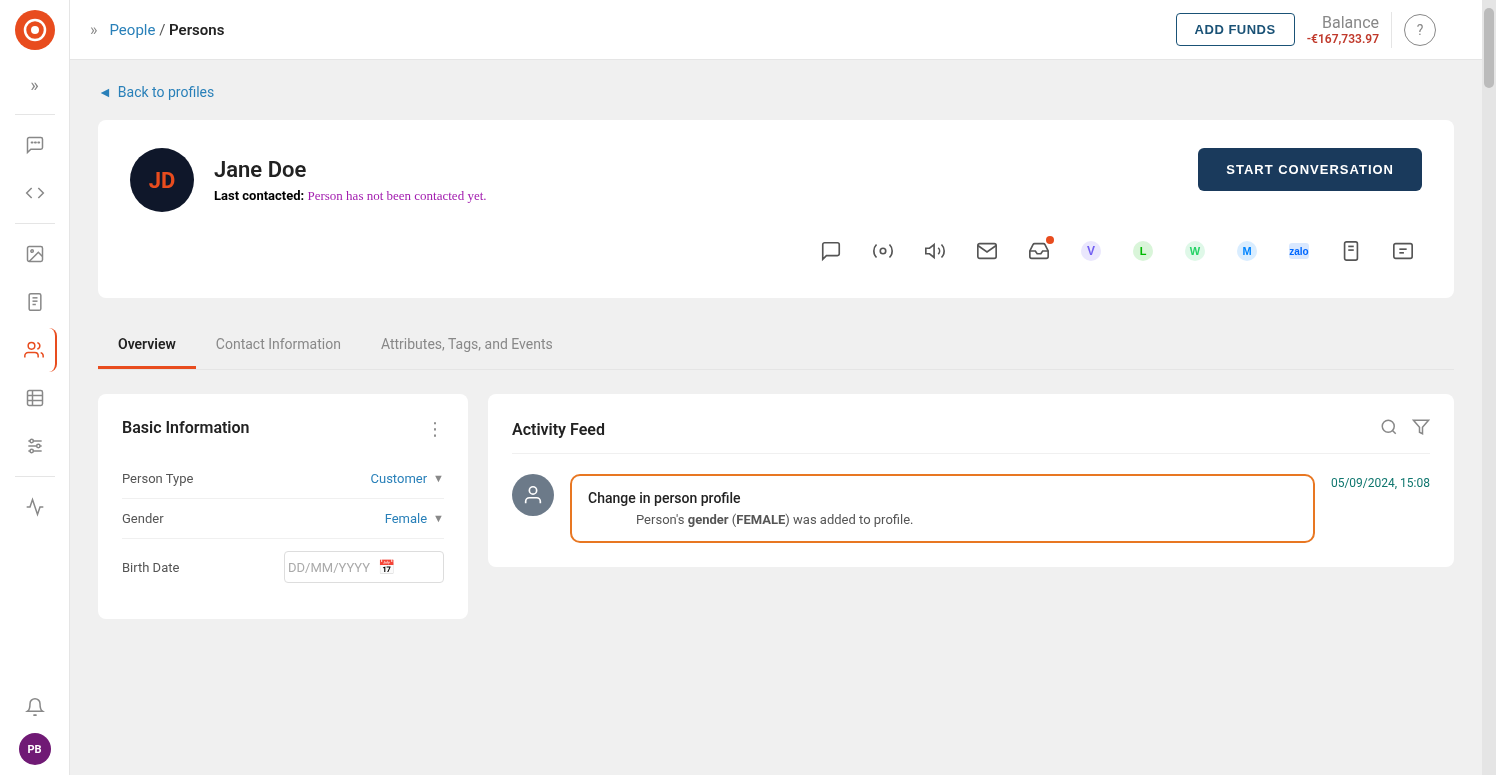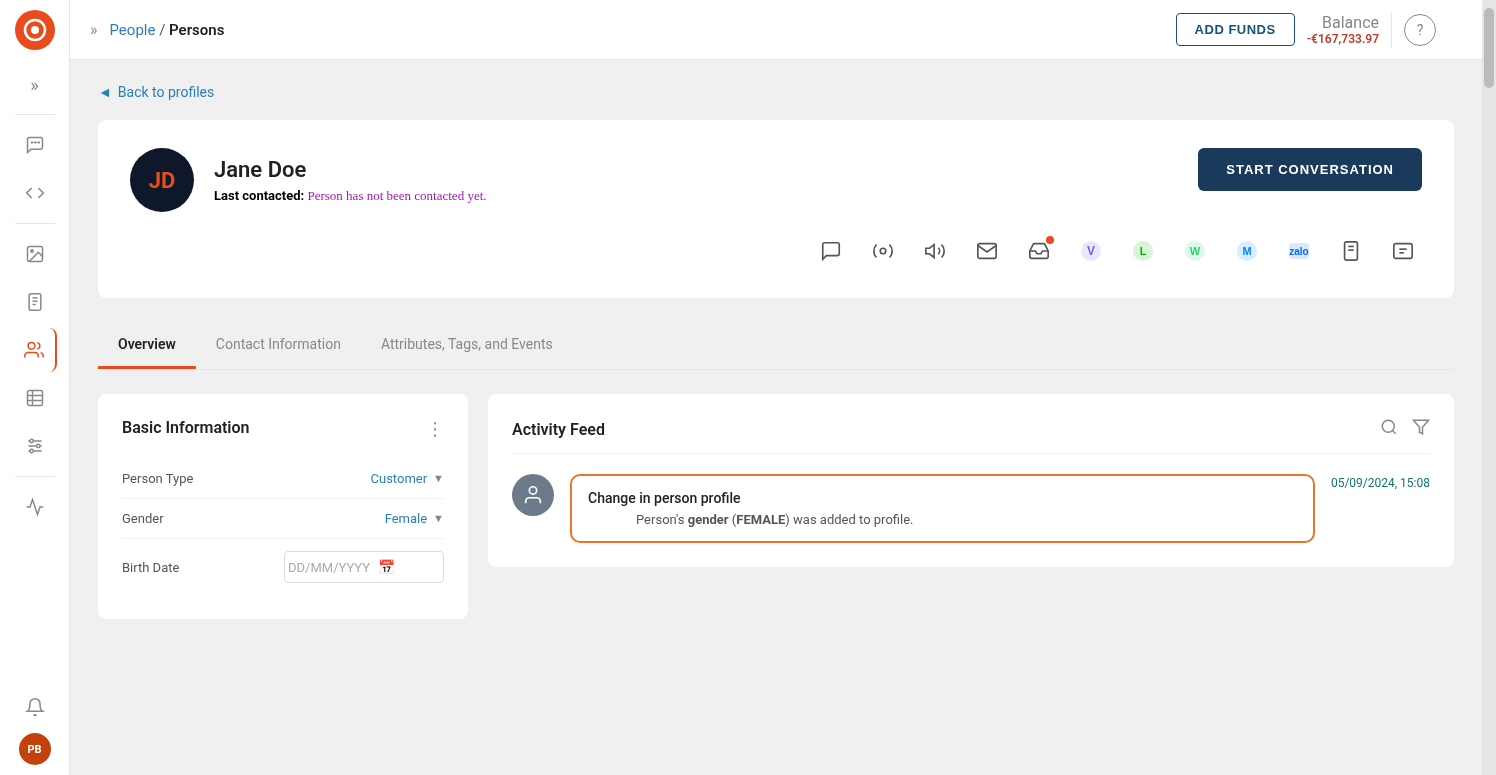--- a/index.html
+++ b/index.html
@@ -39,21 +39,21 @@
       cursor: pointer;
       color: #888;
       font-size: 18px;
       position: relative;
     }
     .sidebar-icon.active { color: #e84c1e; border-right: 2px solid #e84c1e; }
     .sidebar-divider { width: 40px; height: 1px; background: #e5e5e5; margin: 4px 0; }
     .sidebar-bottom { margin-top: auto; display: flex; flex-direction: column; align-items: center; gap: 4px; }
     .sidebar-avatar-bottom {
       width: 32px; height: 32px; border-radius: 50%;
-      background: #c2410c; color: #fff;
+      background: #701a75; color: #fff;
       display: flex; align-items: center; justify-content: center;
       font-size: 11px; font-weight: bold; cursor: pointer;
     }
 
     
     .main-content {
       flex: 1;
       display: flex;
       flex-direction: column;
       overflow: hidden;

